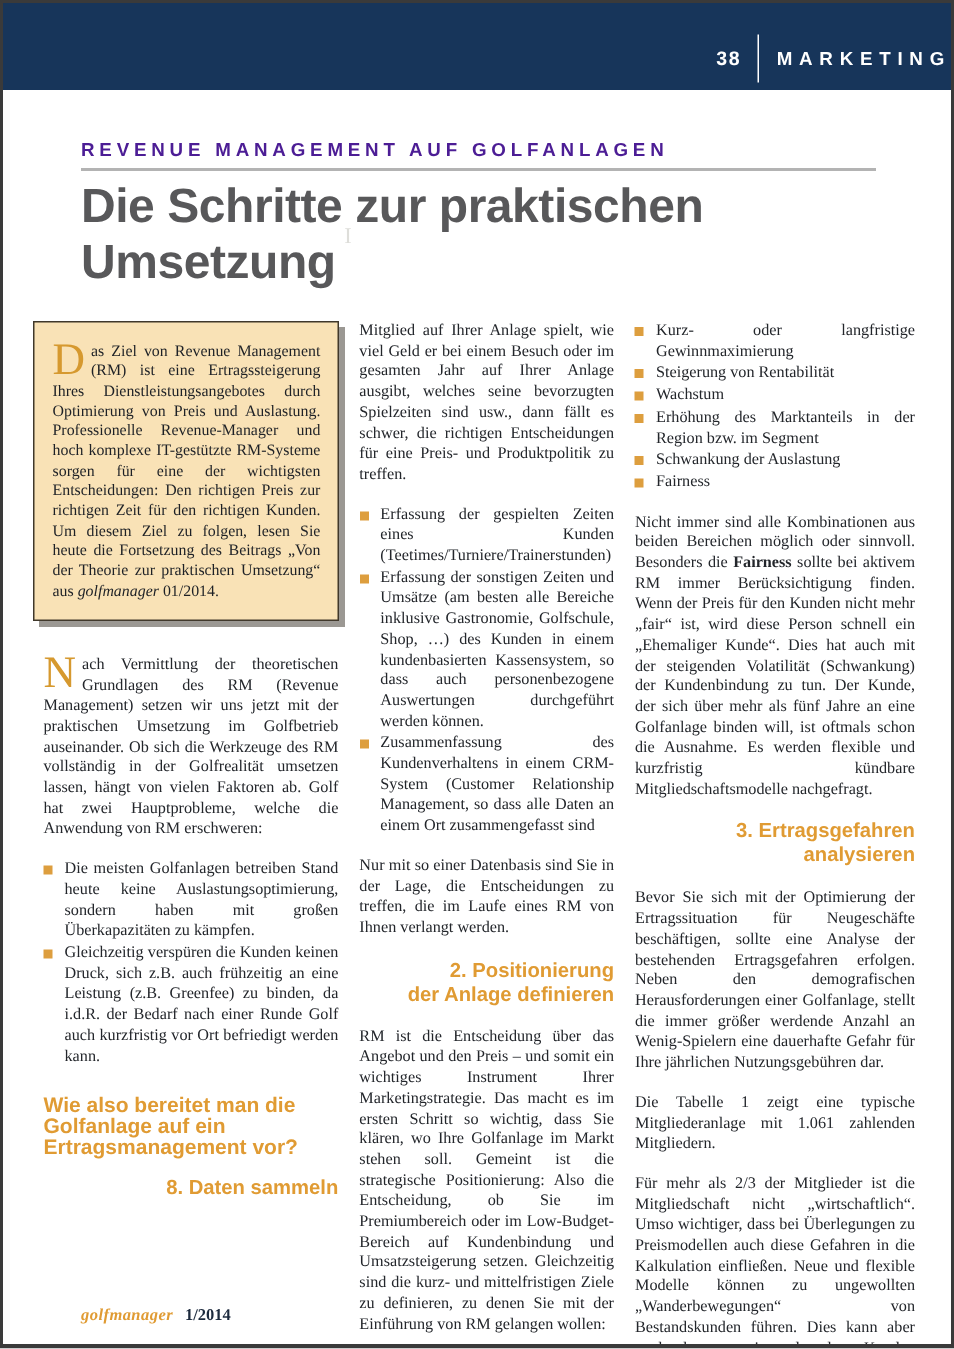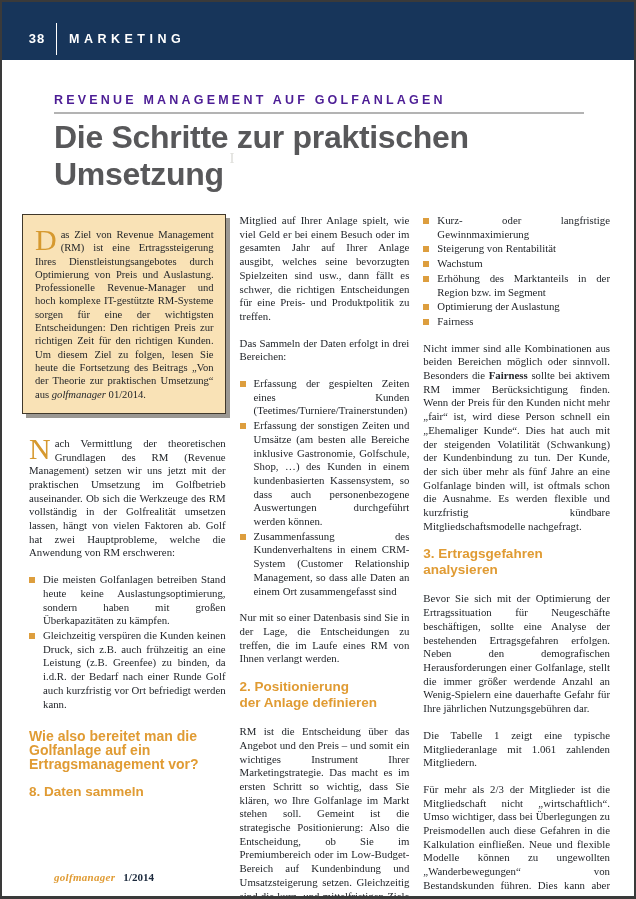--- a/index.html
+++ b/index.html
@@ -17,20 +17,21 @@
 
   
   .topbar {
     height:58px;
     background:#17355a;
     display:flex;
     align-items:center;
     padding-left:24px;
     font-family:"Liberation Sans", sans-serif;
     color:#ffffff;
+    justify-content:flex-end;
   }
   .topbar .pagenum {
     font-size:13px; font-weight:bold;
     width:22px; text-align:center;
     letter-spacing:1px;
     margin-top:14px;
   }
   .topbar .sep {
     width:1px; height:32px;
     background:#ffffff;
@@ -126,21 +127,21 @@
     margin:18px 0 24px 0;
   }
 
   
   .sect {
     font-family:"Liberation Sans", sans-serif;
     font-weight:bold;
     font-size:13.5px; line-height:16px;
     color:#e09b33;
     margin:6px 0 14px 0;
-    text-align:left;
+    text-align:right;
   }
   .bold { font-weight:bold; }
 
   
   .artifact {
     position:absolute;
     left:225px; top:148px;
     width:10px; height:17px;
     color:#dededa;
     font-family:"Liberation Serif", serif;
@@ -197,41 +198,40 @@
       <ul class="bullets">
         <li><span class="sq"></span><span>Die meisten Golfanlagen betreiben Stand heute keine Auslastungsoptimierung, sondern haben mit großen Überkapazitäten zu kämpfen.</span></li>
         <li><span class="sq"></span><span>Gleichzeitig verspüren die Kunden keinen Druck, sich z.B. auch frühzeitig an eine Leistung (z.B. Greenfee) zu binden, da i.d.R. der Bedarf nach einer Runde Golf auch kurzfristig vor Ort befriedigt werden kann.</span></li>
       </ul>
       <p class="question">Wie also bereitet man die Golfanlage auf ein Ertragsmanagement vor?</p>
       <h3 class="sect">8. Daten sammeln</h3>
     </div>
 
     <div class="col col2">
       <p>Mitglied auf Ihrer Anlage spielt, wie viel Geld er bei einem Besuch oder im gesamten Jahr auf Ihrer Anlage ausgibt, welches seine bevorzugten Spielzeiten sind usw., dann fällt es schwer, die richtigen Entscheidungen für eine Preis- und Produktpolitik zu treffen.</p>
-      <p>Das Sammeln der Daten erfolgt in drei Bereichen:</p>
       <ul class="bullets">
         <li><span class="sq"></span><span>Erfassung der gespielten Zeiten eines Kunden (Teetimes/Turniere/Trainerstunden)</span></li>
         <li><span class="sq"></span><span>Erfassung der sonstigen Zeiten und Umsätze (am besten alle Bereiche inklusive Gastronomie, Golfschule, Shop, …) des Kunden in einem kundenbasierten Kassensystem, so dass auch personenbezogene Auswertungen durchgeführt werden können.</span></li>
         <li><span class="sq"></span><span>Zusammenfassung des Kundenverhaltens in einem CRM-System (Customer Relationship Management, so dass alle Daten an einem Ort zusammengefasst sind</span></li>
       </ul>
       <p>Nur mit so einer Datenbasis sind Sie in der Lage, die Entscheidungen zu treffen, die im Laufe eines RM von Ihnen verlangt werden.</p>
       <h3 class="sect">
         <span>2. Positionierung</span><br>
         <span>der Anlage definieren</span>
       </h3>
       <p>RM ist die Entscheidung über das Angebot und den Preis – und somit ein wichtiges Instrument Ihrer Marketingstrategie. Das macht es im ersten Schritt so wichtig, dass Sie klären, wo Ihre Golfanlage im Markt stehen soll. Gemeint ist die strategische Positionierung: Also die Entscheidung, ob Sie im Premiumbereich oder im Low-Budget-Bereich auf Kundenbindung und Umsatzsteigerung setzen. Gleichzeitig sind die kurz- und mittelfristigen Ziele zu definieren, zu denen Sie mit der Einführung von RM gelangen wollen:</p>
     </div>
 
     <div class="col col3">
       <ul class="bullets">
         <li><span class="sq"></span><span>Kurz- oder langfristige Gewinnmaximierung</span></li>
         <li><span class="sq"></span><span>Steigerung von Rentabilität</span></li>
         <li><span class="sq"></span><span>Wachstum</span></li>
         <li><span class="sq"></span><span>Erhöhung des Marktanteils in der Region bzw. im Segment</span></li>
-        <li><span class="sq"></span><span>Optimierung der Auslastung</span></li>
+        <li><span class="sq"></span><span>Schwankung der Auslastung</span></li>
         <li><span class="sq"></span><span>Fairness</span></li>
       </ul>
       <p><span>Nicht immer sind alle Kombinationen aus beiden Bereichen möglich oder sinnvoll. Besonders die </span><span class="bold">Fairness</span><span> sollte bei aktivem RM immer Berücksichtigung finden. Wenn der Preis für den Kunden nicht mehr „fair“ ist, wird diese Person schnell ein „Ehemaliger Kunde“. Dies hat auch mit der steigenden Volatilität (Schwankung) der Kundenbindung zu tun. Der Kunde, der sich über mehr als fünf Jahre an eine Golfanlage binden will, ist oftmals schon die Ausnahme. Es werden flexible und kurzfristig kündbare Mitgliedschaftsmodelle nachgefragt.</span></p>
       <h3 class="sect">3. Ertragsgefahren analysieren</h3>
       <p>Bevor Sie sich mit der Optimierung der Ertragssituation für Neugeschäfte beschäftigen, sollte eine Analyse der bestehenden Ertragsgefahren erfolgen. Neben den demografischen Herausforderungen einer Golfanlage, stellt die immer größer werdende Anzahl an Wenig-Spielern eine dauerhafte Gefahr für Ihre jährlichen Nutzungsgebühren dar.</p>
       <p>Die Tabelle 1 zeigt eine typische Mitgliederanlage mit 1.061 zahlenden Mitgliedern.</p>
       <p>Für mehr als 2/3 der Mitglieder ist die Mitgliedschaft nicht „wirtschaftlich“. Umso wichtiger, dass bei Überlegungen zu Preismodellen auch diese Gefahren in die Kalkulation einfließen. Neue und flexible Modelle können zu ungewollten „Wanderbewegungen“ von Bestandskunden führen. Dies kann aber noch besser sein, als den Kunden dauerhaft ganz zu verlieren.</p>
     </div>
 
   </div>

